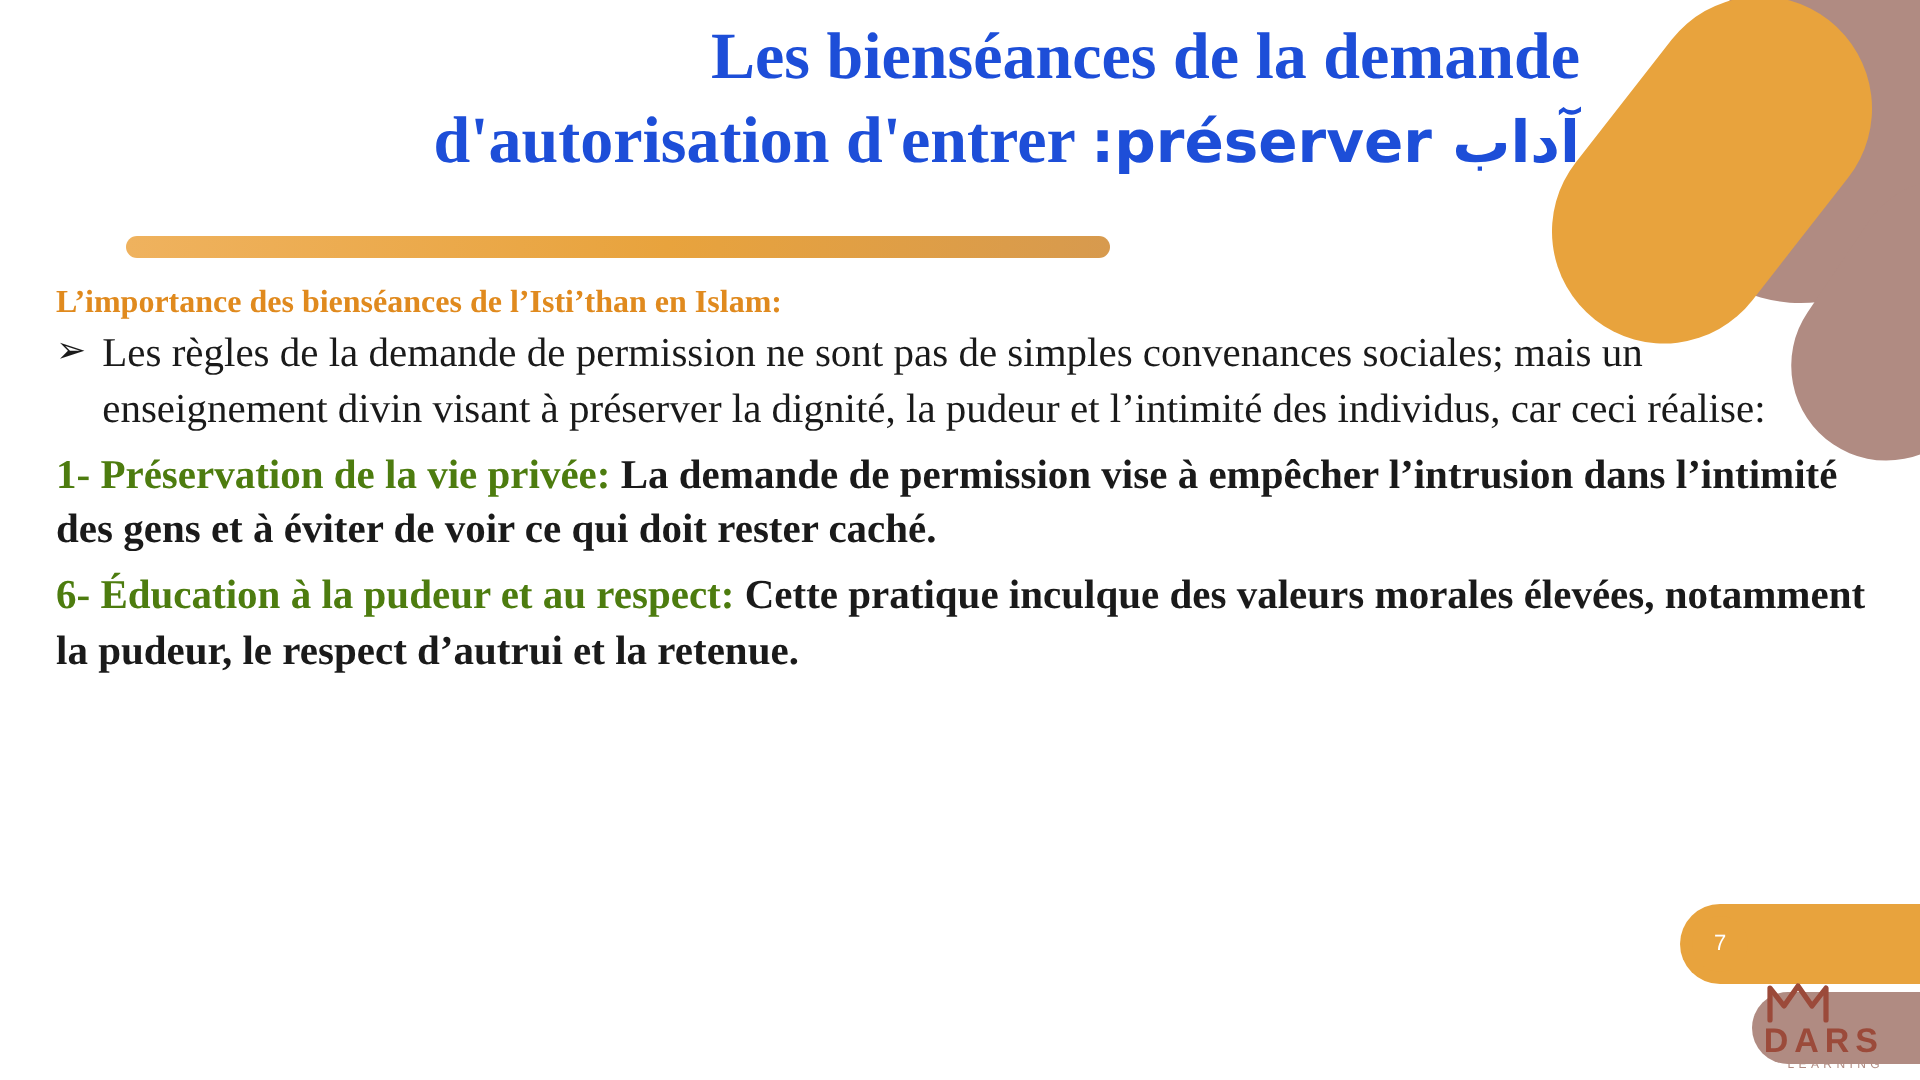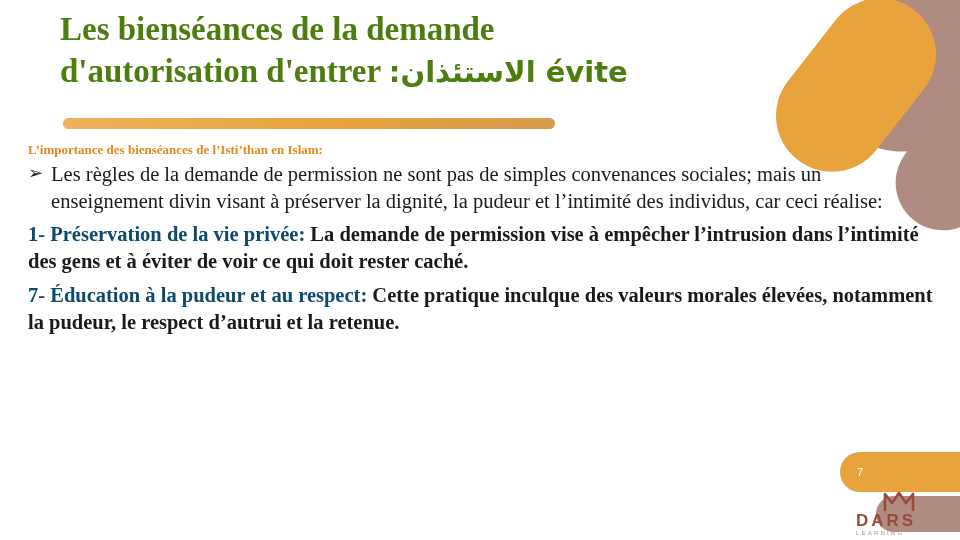--- a/index.html
+++ b/index.html
@@ -88,21 +88,21 @@
     align-items: center;
     justify-content: center;
   }
 
   
   .logo {
     position: absolute;
     right: 18px;
     bottom: 4px;
     width: 86px;
-    text-align: left;
+    text-align: right;
     color: #9b4a3a;
   }
   .logo svg { display: block; margin: 0 auto; }
   .logo-text {
     font-family: "Liberation Sans", sans-serif;
     font-weight: bold;
     font-size: 17px;
     letter-spacing: 3px;
     line-height: 1;
     color: #9b4a3a;
@@ -114,22 +114,22 @@
     color: #b08b82;
     margin-top: 1px;
   }
 
   
   .title {
     position: absolute;
     top: 8px;
     left: 60px;
     width: 730px;
-    text-align: left;
-    color: #4d7c0f;
+    text-align: right;
+    color: #1d4ed8;
     font-family: "Liberation Serif", serif;
     font-weight: bold;
     font-size: 33px;
     line-height: 1.28;
   }
   .title .arabic {
     font-family: "DejaVu Sans", sans-serif;
     font-size: 29px;
     direction: rtl;
     unicode-bidi: isolate;
@@ -150,21 +150,21 @@
     top: 142px;
     left: 28px;
     width: 910px;
     color: #1a1a1a;
     font-size: 20.5px;
     line-height: 1.28;
   }
   .lead {
     color: #e08a1e;
     font-weight: bold;
-    font-size: 13px;
+    font-size: 16px;
     margin-bottom: 2px;
   }
   .bullet-block {
     display: flex;
     margin-bottom: 4px;
   }
   .bullet-mark {
     flex: 0 0 auto;
     font-family: "DejaVu Sans", sans-serif;
     font-size: 18px;
@@ -175,57 +175,57 @@
   .bullet-text {
     font-weight: normal;
     line-height: 1.33;
   }
   .para {
     font-weight: bold;
     margin-top: 6px;
     line-height: 1.33;
   }
   .accent {
-    color: #0c4a6e;
+    color: #4d7c0f;
   }
 </style>
 </head>
 <body>
 
 <div class="slide">
 
   <div class="deco-brown-top"></div>
   <div class="deco-orange-top"></div>
   <div class="deco-brown-mid"></div>
   <div class="deco-orange-bottom"></div>
   <div class="deco-brown-bottom"></div>
 
   <div class="page-number">7</div>
 
   <div class="title">
     <span>Les bienséances de la demande</span><br>
-    <span>d'autorisation d'entrer </span><span class="arabic">évite الاستئذان:</span>
+    <span>d'autorisation d'entrer </span><span class="arabic">آداب préserver:</span>
   </div>
   <div class="title-underline"></div>
 
   <div class="body-area">
 
     <div class="lead">L’importance des bienséances de l’Isti’than en Islam:</div>
 
     <div class="bullet-block">
       <span class="bullet-mark">➢</span>
       <span class="bullet-text">Les règles de la demande de permission ne sont pas de simples convenances sociales; mais un enseignement divin visant à préserver la dignité, la pudeur et l’intimité des individus, car ceci réalise:</span>
     </div>
 
     <div class="para">
       <span class="accent">1- Préservation de la vie privée:</span><span> La demande de permission vise à empêcher l’intrusion dans l’intimité des gens et à éviter de voir ce qui doit rester caché.</span>
     </div>
 
     <div class="para">
-      <span class="accent">7- Éducation à la pudeur et au respect:</span><span> Cette pratique inculque des valeurs morales élevées, notamment la pudeur, le respect d’autrui et la retenue.</span>
+      <span class="accent">6- Éducation à la pudeur et au respect:</span><span> Cette pratique inculque des valeurs morales élevées, notamment la pudeur, le respect d’autrui et la retenue.</span>
     </div>
 
 
   </div>
 
   <div class="logo">
     <svg width="34" height="22" viewBox="0 0 34 22">
       <path d="M3 20 L3 4 L10 13 L17 3 L24 13 L31 4 L31 20" fill="none" stroke="#9b4a3a" stroke-width="2.6" stroke-linejoin="round" stroke-linecap="round"></path>
     </svg>
     <div class="logo-text">DARS</div>

